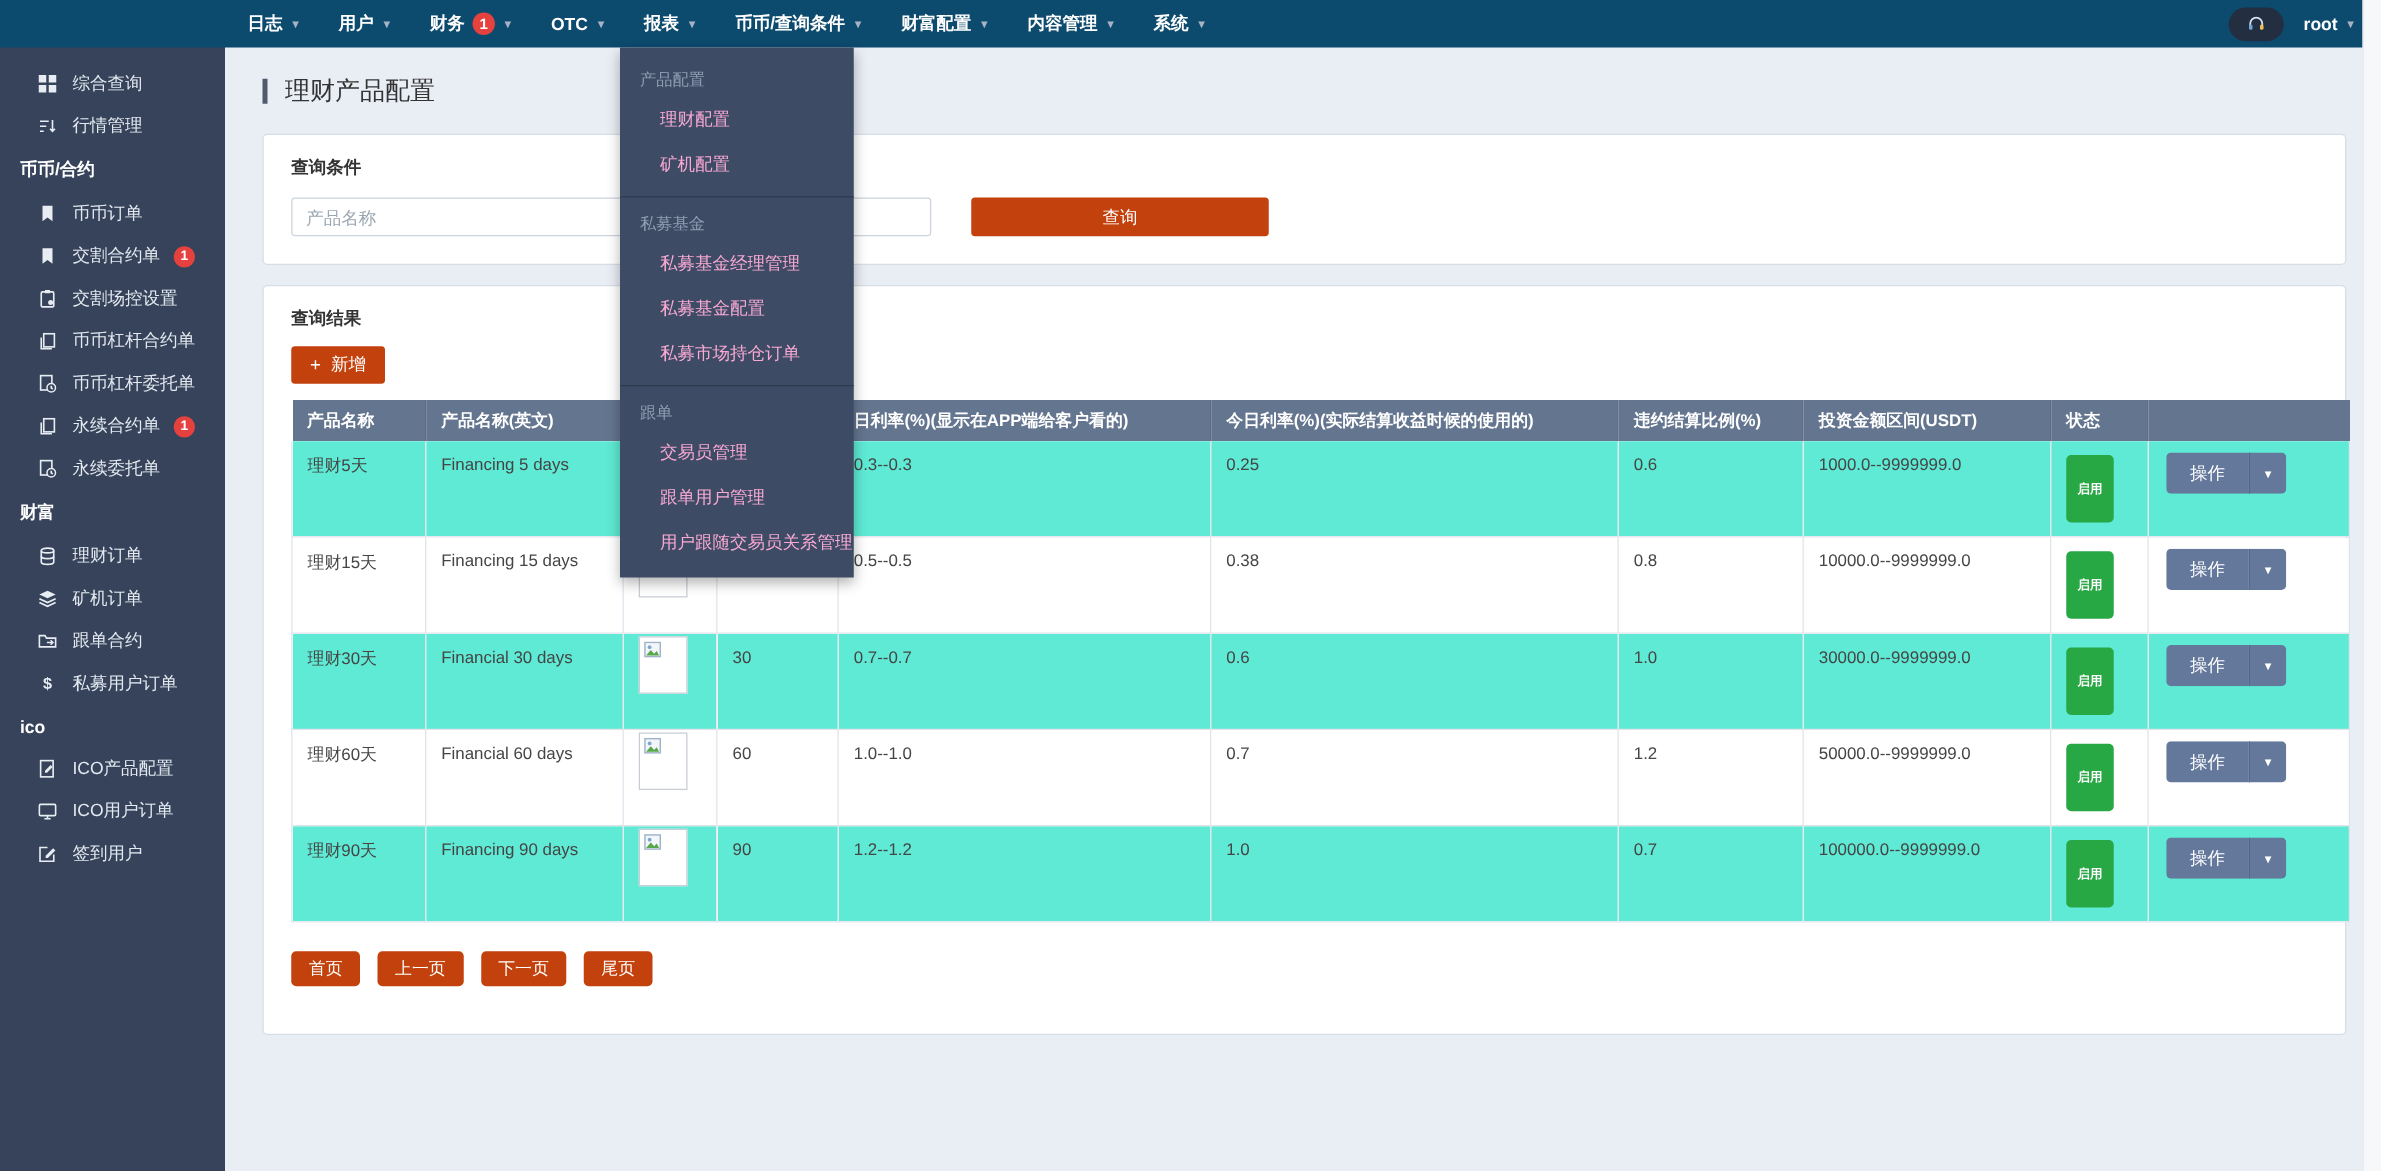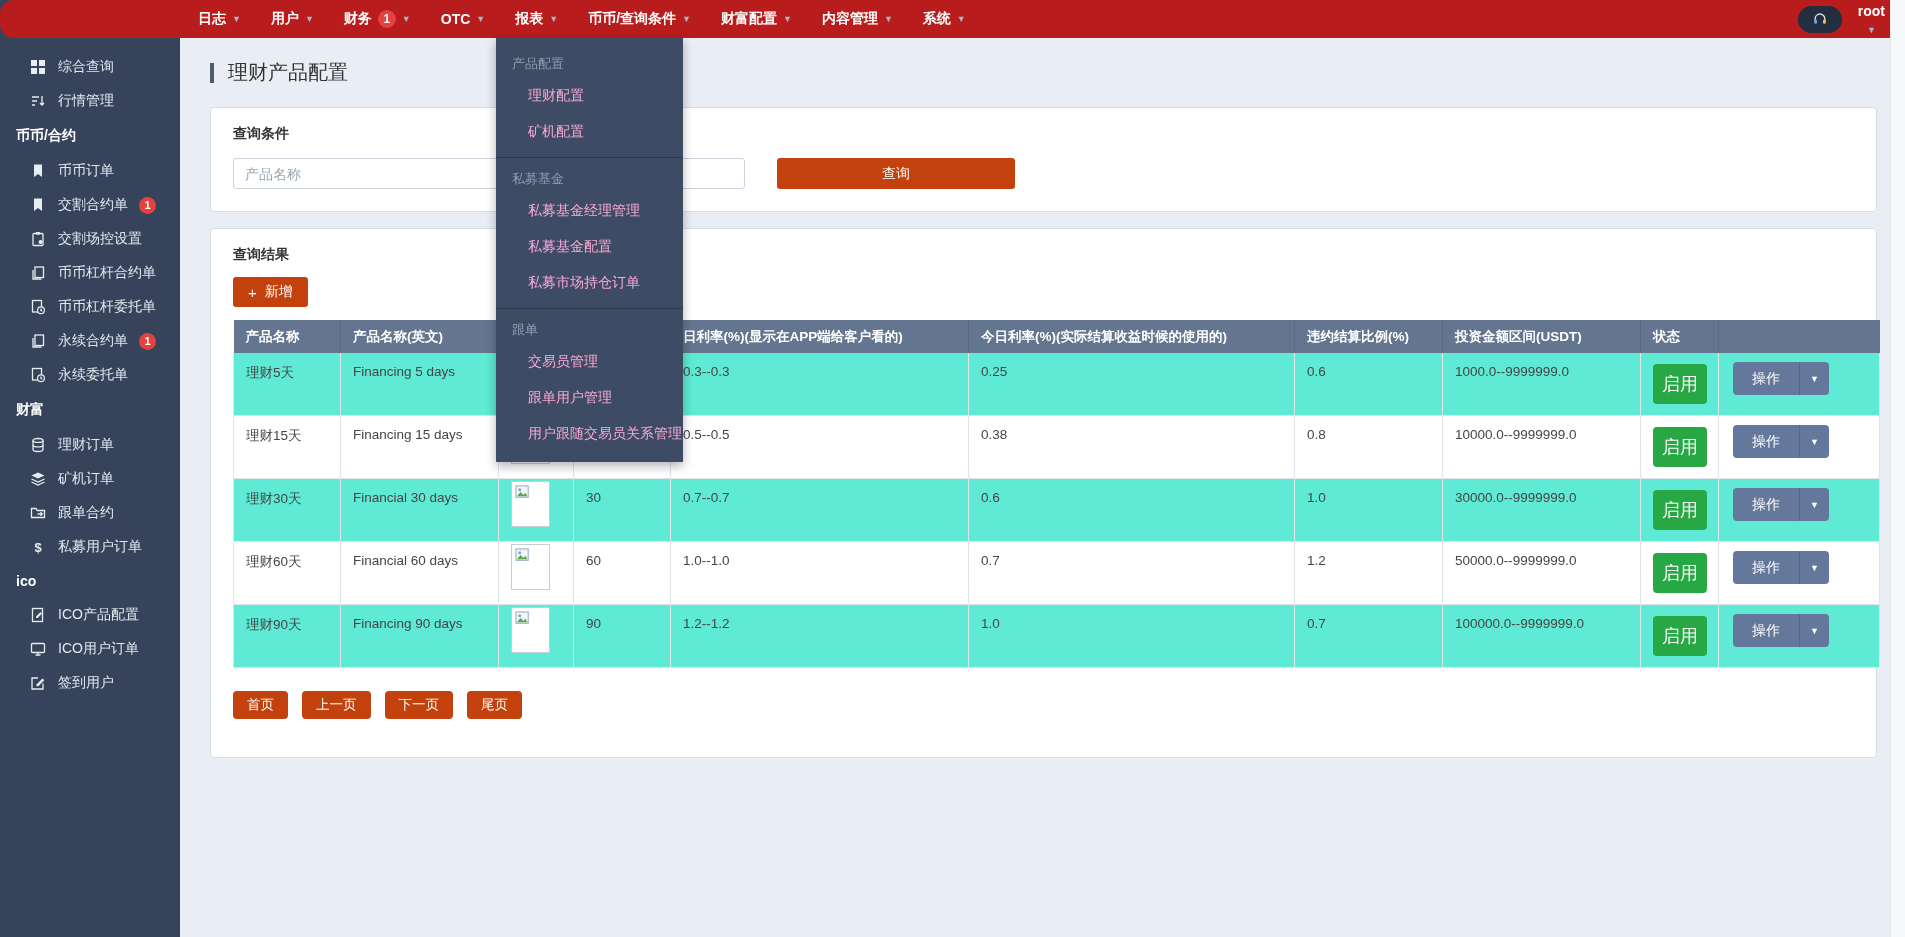--- a/index.html
+++ b/index.html
@@ -1,27 +1,27 @@
 <!DOCTYPE html>
 <html><head>
 <meta charset="utf-8">
 <style>
   * { margin:0; padding:0; box-sizing:border-box; }
   html,body { width:1905px; height:937px; overflow:hidden; }
   body { font-family:"Liberation Sans","DejaVu Sans",sans-serif; background:#E9EDF4; position:relative; }
 
   
-  .topbar { position:absolute; top:0; left:0; width:100%; height:38px; background:#b91c1c; z-index:50; display:flex; align-items:center;border-radius:14px; }
+  .topbar { position:absolute; top:0; left:0; width:100%; height:38px; background:#0c4a6e; z-index:50; display:flex; align-items:center; }
   .nav { display:flex; margin-left:198px; gap:30px; align-items:center; }
   .nav-item { color:#fff; font-weight:bold; font-size:14px; display:flex; align-items:center; gap:6px; cursor:pointer; white-space:nowrap; }
   .nav-caret { color:#A7B2C2; font-size:9px; }
   .nav-badge { background:#E5413E; color:#fff; border-radius:50%; width:18px; height:18px; font-size:12px; display:flex; align-items:center; justify-content:center; }
   .topbar-right { margin-left:auto; margin-right:20px; display:flex; align-items:center; gap:16px; }
   .avatar-pill { width:44px; height:27px; background:#232E41; border-radius:14px; display:flex; align-items:center; justify-content:center; cursor:pointer; }
-  .root-name { color:#fff; font-weight:bold; font-size:14px; display:flex; align-items:center; gap:6px; cursor:pointer;flex-direction:column; }
+  .root-name { color:#fff; font-weight:bold; font-size:14px; display:flex; align-items:center; gap:6px; cursor:pointer; }
 
   
   .dropdown { position:absolute; left:496px; top:38px; width:187px; background:#3D4C64; z-index:60; box-shadow:0 4px 10px rgba(0,0,0,.3); padding:6px 0 10px; }
   .dd-header { color:#8E9DB1; font-size:13px; padding:11px 16px 5px; }
   .dd-item { color:#f9a8d4; font-size:14px; padding:9px 10px 9px 32px; cursor:pointer; white-space:nowrap; }
   .dd-divider { border-top:1px solid #2E3A4E; margin:7px 0 1px; }
 
   
   .sidebar { position:absolute; top:0; left:0; width:180px; height:100%; background:#36435A; z-index:40; padding-top:50px; }
   .side-section { color:#fff; font-weight:bold; font-size:14px; padding:9px 6px 9px 16px; }
@@ -45,21 +45,21 @@
   .add-btn { margin-top:13px; height:30px; padding:0 15px; border-radius:3px; font-size:14px; display:inline-flex; align-items:center; gap:8px; }
   .plus-glyph { font-size:15px; line-height:1; }
 
   table { margin-top:13px; border-collapse:collapse; width:1646px; table-layout:fixed; }
   th { background:#64758F; color:#fff; font-size:13.5px; font-weight:bold; text-align:left; padding:0 12px; height:33px; border-right:1px solid #5A6B85; white-space:nowrap; overflow:hidden; }
   th:last-child { border-right:none; }
   td { font-size:13.5px; color:#454545; padding:11px 12px; height:51px; vertical-align:top; border:1px solid #DFE4EB; border-top:none; background:#fff; white-space:nowrap; overflow:hidden; }
   tr.alt td { background:#5eead4; }
   td.img-cell { padding:2px 12px; }
   .imgbox { width:39px; height:46px; border:1px solid #C7CDD6; background:#fff; display:inline-block; padding:3px; }
-  .badge-green { background:#28A745; color:#fff; font-size:18px; border-radius:4px; padding:8px 9px; display:inline-block; }
+  .badge-green { background:#28A745; color:#fff; font-size:10px; border-radius:4px; padding:20px 9px; display:inline-block;font-weight:bold; }
   td.action-cell { padding:9px 0 9px 14px; }
   .split { display:inline-flex; height:33px; border-radius:4px; overflow:hidden;justify-content:space-between; }
   .split .main-part { background:#64789C; color:#fff; border:none; padding:0 19px; font-size:14px; cursor:pointer; font-family:inherit; }
   .split .caret-part { background:#64789C; border:none; border-left:1px solid #54678B; color:#fff; width:30px; cursor:pointer; font-size:9px; }
 
   .pager { margin-top:23px; display:flex; gap:14px; }
   .page-btn { height:28px; padding:0 14px; border-radius:4px; font-size:13.5px; }
 
   
   .scroll-track { position:absolute; right:0; top:0; width:15px; height:100%; background:#F7F8FA; border-left:1px solid #E3E6EB; z-index:70; }

